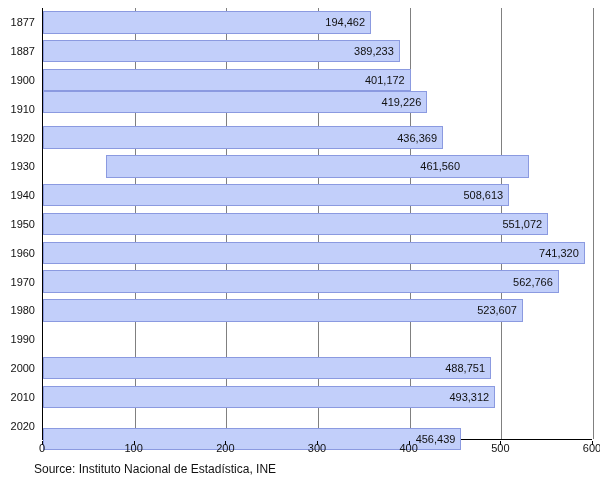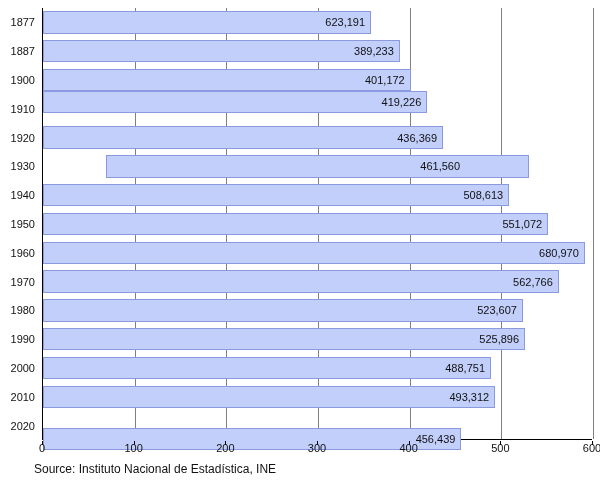--- a/index.html
+++ b/index.html
@@ -144,21 +144,21 @@
         <div class="gridline" style="left: 91.6667px;"></div>
         <div class="gridline" style="left: 183.333px;"></div>
         <div class="gridline" style="left: 275px;"></div>
         <div class="gridline" style="left: 366.667px;"></div>
         <div class="gridline" style="left: 458.333px;"></div>
         <div class="gridline" style="left: 550px;"></div>
       </div>
     <div class="bars">
         <div class="bar-row" style="top: 3.168px; height: 22.464px;">
           <div class="bar" style="width: 328.115px; background: rgb(194, 207, 250); border-color: rgb(139, 154, 224);"></div>
-          <span class="bar-label" style="left: 328.115px;">623,191</span>
+          <span class="bar-label" style="left: 328.115px;">194,462</span>
         </div>
         <div class="bar-row" style="top: 31.968px; height: 22.464px;">
           <div class="bar" style="width: 356.797px; background: rgb(194, 207, 250); border-color: rgb(139, 154, 224);"></div>
           <span class="bar-label" style="left: 356.797px;">389,233</span>
         </div>
         <div class="bar-row" style="top: 60.768px; height: 22.464px;">
           <div class="bar" style="width: 367.741px; background: rgb(194, 207, 250); border-color: rgb(139, 154, 224);"></div>
           <span class="bar-label" style="left: 367.741px;">401,172</span>
         </div>
         <div class="bar-row" style="top: 83px; height: 22px;">
@@ -176,33 +176,29 @@
         <div class="bar-row" style="top: 175.968px; height: 22.464px; text-decoration: underline;">
           <div class="bar" style="width: 466.229px; background: rgb(194, 207, 250); border-color: rgb(139, 154, 224);"></div>
           <span class="bar-label" style="left: 466.229px;">508,613</span>
         </div>
         <div class="bar-row" style="top: 204.768px; height: 22.464px;">
           <div class="bar" style="width: 505.149px; background: rgb(194, 207, 250); border-color: rgb(139, 154, 224);"></div>
           <span class="bar-label" style="left: 505.149px;">551,072</span>
         </div>
         <div class="bar-row" style="top: 233.568px; height: 22.464px;">
           <div class="bar" style="width: 541.869px; background: rgb(194, 207, 250); border-color: rgb(139, 154, 224);"></div>
-          <span class="bar-label" style="left: 541.869px;">680,970</span>
+          <span class="bar-label" style="left: 541.869px;">741,320</span>
         </div>
         <div class="bar-row" style="top: 262.368px; height: 22.464px;">
           <div class="bar" style="width: 515.869px; background: rgb(194, 207, 250); border-color: rgb(139, 154, 224);"></div>
           <span class="bar-label" style="left: 515.869px;">562,766</span>
         </div>
         <div class="bar-row" style="top: 291.168px; height: 22.464px;">
           <div class="bar" style="width: 479.973px; background: rgb(194, 207, 250); border-color: rgb(139, 154, 224);"></div>
           <span class="bar-label" style="left: 479.973px;">523,607</span>
-        </div>
-        <div class="bar-row" style="top: 319.968px; height: 22.464px;">
-          <div class="bar" style="width: 482.071px; background: rgb(194, 207, 250); border-color: rgb(139, 154, 224);"></div>
-          <span class="bar-label" style="left: 482.071px;">525,896</span>
         </div>
         <div class="bar-row" style="top: 348.768px; height: 22.464px;">
           <div class="bar" style="width: 448.022px; background: rgb(194, 207, 250); border-color: rgb(139, 154, 224);"></div>
           <span class="bar-label" style="left: 448.022px;">488,751</span>
         </div>
         <div class="bar-row" style="top: 377.568px; height: 22.464px;">
           <div class="bar" style="width: 452.203px; background: rgb(194, 207, 250); border-color: rgb(139, 154, 224);"></div>
           <span class="bar-label" style="left: 452.203px;">493,312</span>
         </div>
         <div class="bar-row" style="top: 420px; height: 22.464px;">

